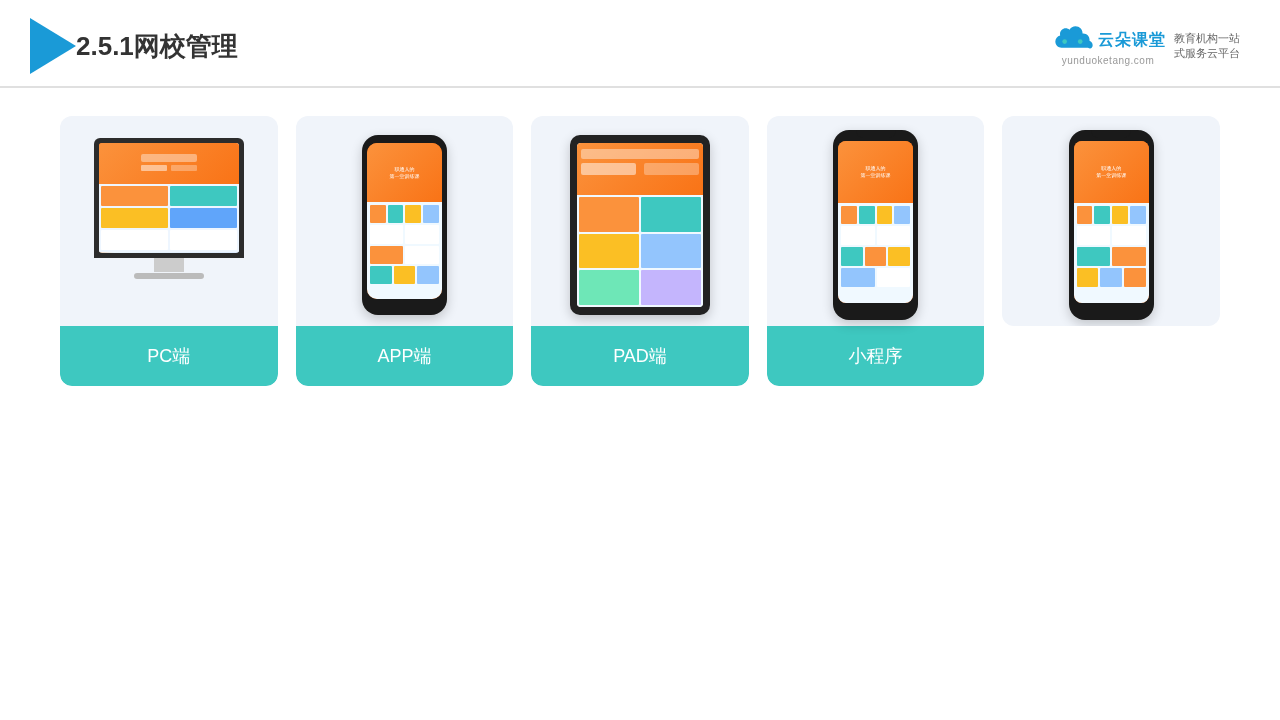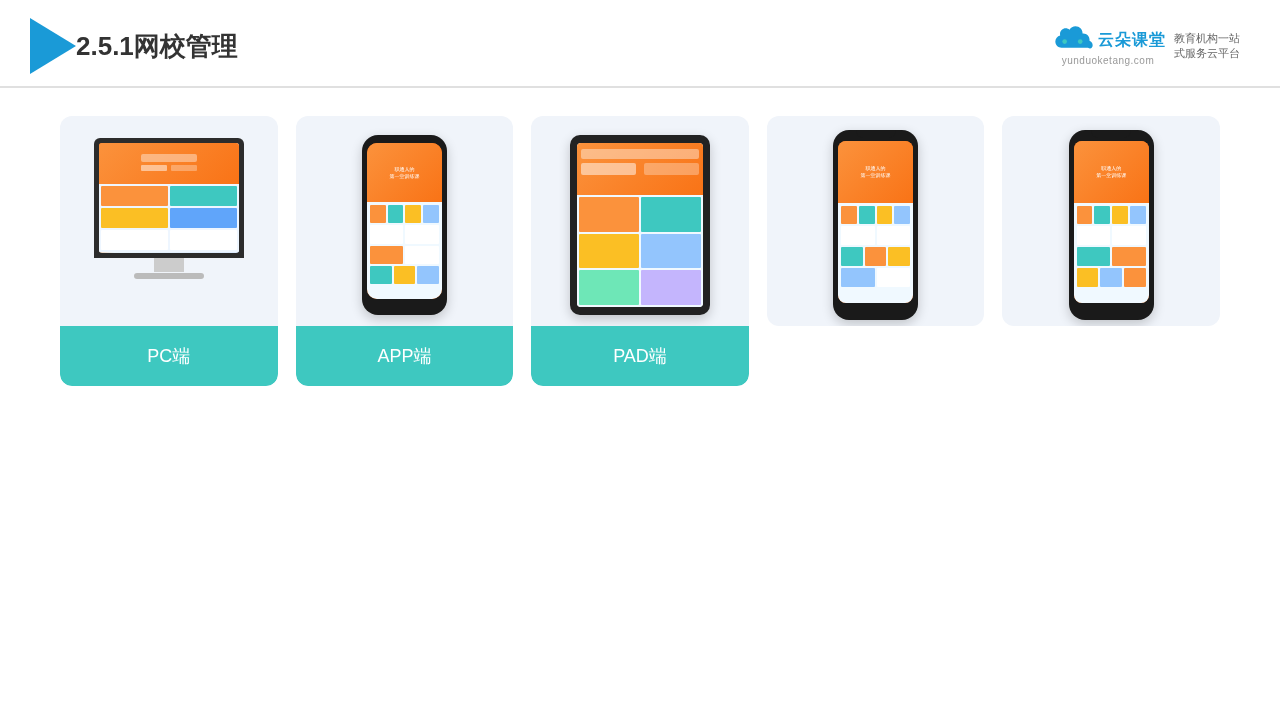--- a/index.html
+++ b/index.html
@@ -424,20 +424,21 @@
                 <div class="phone-block yellow"></div>
               </div>
               <div class="phone-row">
                 <div class="phone-block blue"></div>
                 <div class="phone-block"></div>
               </div>
             </div>
           </div>
         </div>
       </div>
+      <div class="card-label">小程序</div>
     </div>
 
     <div class="card">
       <div class="card-image-area">
         <div class="phone-device" style="height:190px">
           <div class="phone-notch-wide"></div>
           <div class="phone-screen" style="border-radius:8px; height:calc(100% - 12px);">
             <div class="phone-screen-header">
               <div class="phone-screen-text">职通人的<br>第一堂训练课</div>
             </div>

